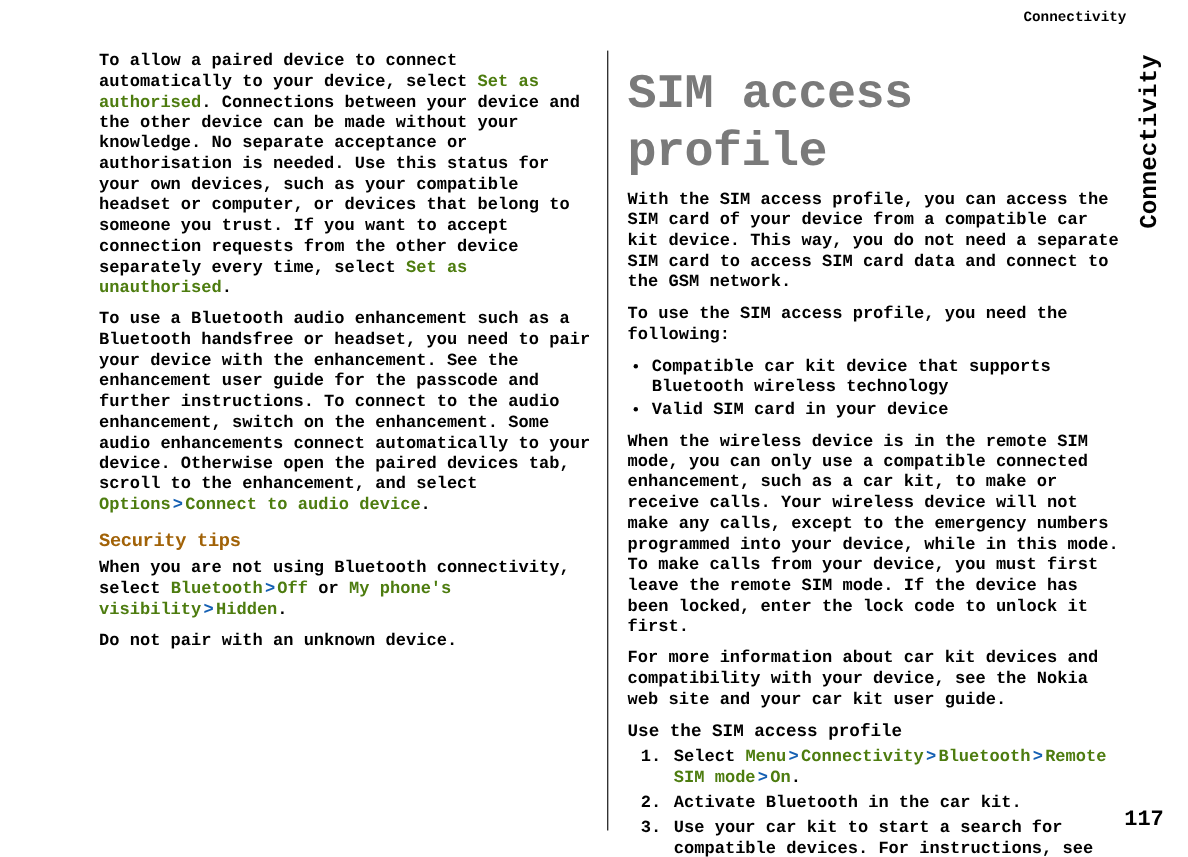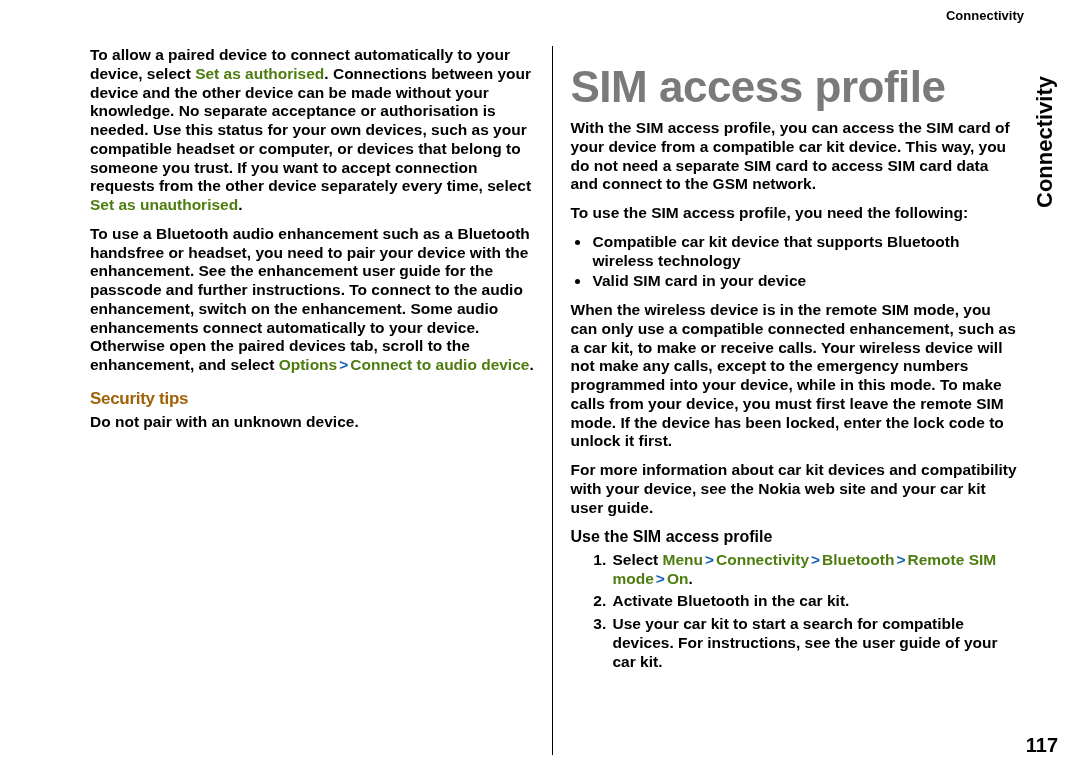--- a/index.html
+++ b/index.html
@@ -10,20 +10,21 @@
     background: #fff;
     font-family: "Segoe UI", "Helvetica Neue", Arial, sans-serif;
     color: #000;
     overflow: hidden;
   }
   .page {
     position: relative;
     width: 1080px;
     height: 775px;
     box-sizing: border-box;
+    font-family: Liberation Mono, monospace;
   }
   .header-right {
     position: absolute;
     top: 8px;
     right: 56px;
     font-size: 13px;
     font-weight: 700;
   }
   .side-tab {
     position: absolute;
@@ -133,20 +134,23 @@
       <p class="p">
         <span>To allow a paired device to connect automatically to your device, select </span><span class="kw">Set as authorised</span><span>. Connections between your device and the other device can be made without your knowledge. No separate acceptance or authorisation is needed. Use this status for your own devices, such as your compatible headset or computer, or devices that belong to someone you trust. If you want to accept connection requests from the other device separately every time, select </span><span class="kw">Set as unauthorised</span><span>.</span>
       </p>
 
       <p class="p">
         <span>To use a Bluetooth audio enhancement such as a Bluetooth handsfree or headset, you need to pair your device with the enhancement. See the enhancement user guide for the passcode and further instructions. To connect to the audio enhancement, switch on the enhancement. Some audio enhancements connect automatically to your device. Otherwise open the paired devices tab, scroll to the enhancement, and select </span><span class="kw">Options</span><span class="gt">&gt;</span><span class="kw">Connect to audio device</span><span>.</span>
       </p>
 
       <div class="h2">Security tips</div>
 
+      <p class="p">
+        <span>When you are not using Bluetooth connectivity, select </span><span class="kw">Bluetooth</span><span class="gt">&gt;</span><span class="kw">Off</span><span> or </span><span class="kw">My phone's visibility</span><span class="gt">&gt;</span><span class="kw">Hidden</span><span>.</span>
+      </p>
 
       <p class="p">Do not pair with an unknown device.</p>
 
     </div>
 
     <div class="col">
 
       <div class="h1">SIM access profile</div>
 
       <p class="p">With the SIM access profile, you can access the SIM card of your device from a compatible car kit device. This way, you do not need a separate SIM card to access SIM card data and connect to the GSM network.</p>

